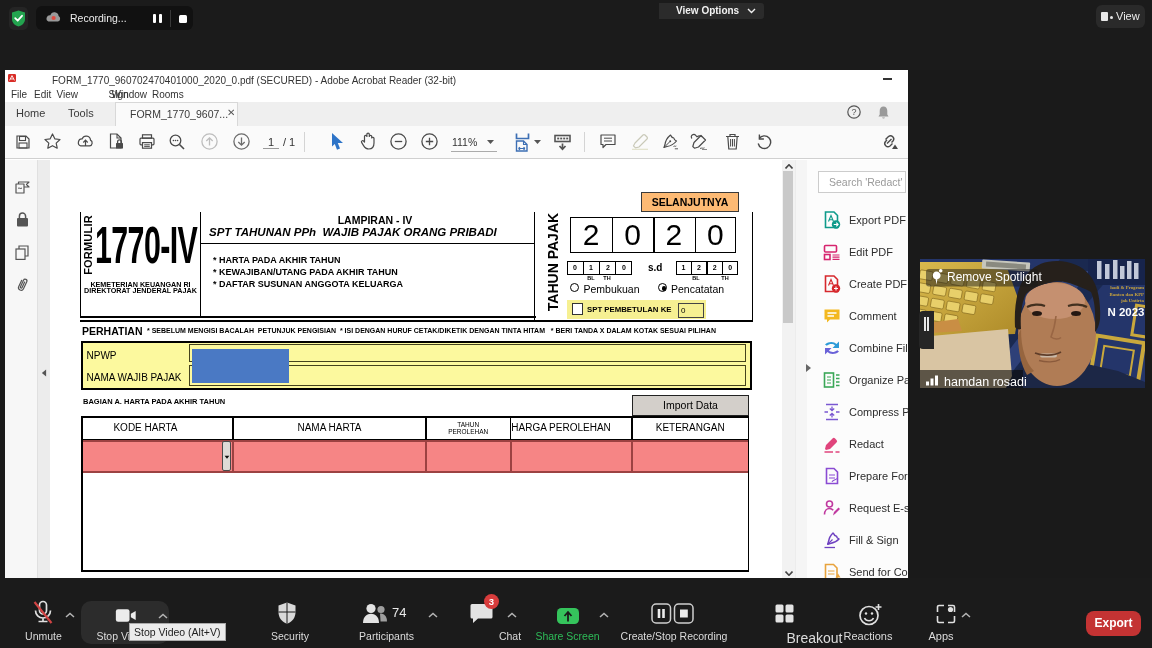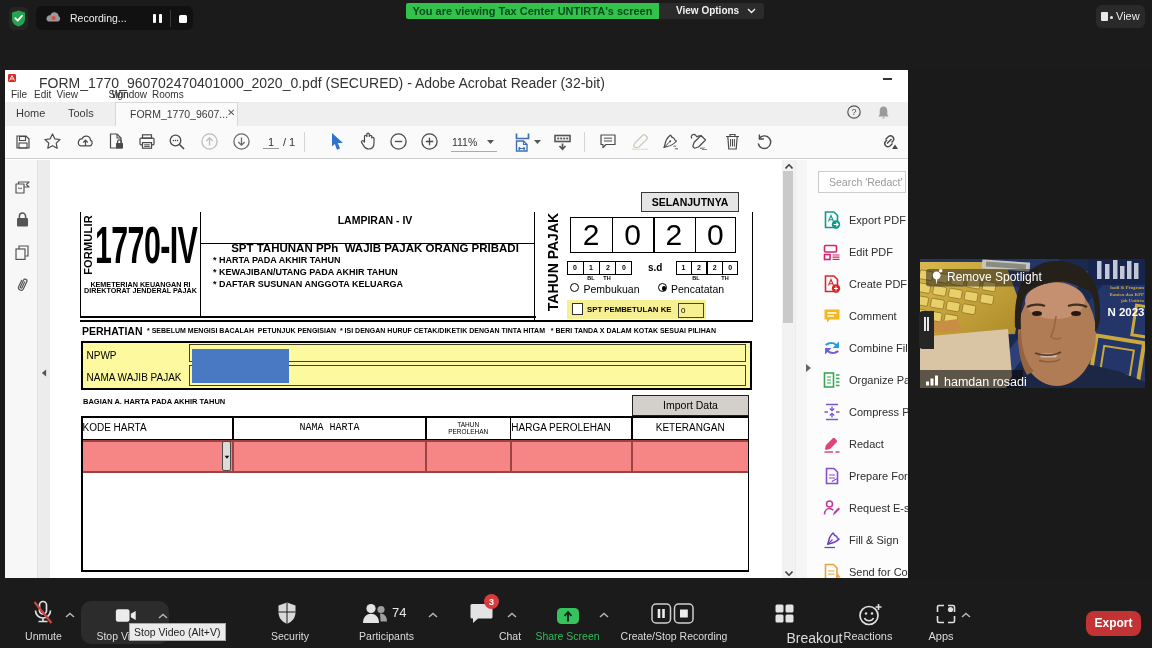--- a/index.html
+++ b/index.html
@@ -24,42 +24,40 @@
   <svg class="abs" style="left:45px;top:11px;" width="17" height="13" viewBox="0 0 17 13">
     <path d="M13.6 5.1 A4.2 4.2 0 0 0 5.4 4.2 A3.4 3.4 0 0 0 3.4 10.6 H13 A3 3 0 0 0 13.6 5.1 Z" fill="#9a9a9a"></path>
     <circle cx="8.6" cy="7" r="2.1" fill="#e04a3f"></circle>
   </svg>
   <div class="abs" style="left:70px;top:11.5px;width:80px;height:14px;color:#ececec;font-size:10.5px;">Recording...</div>
   <div class="abs" style="left:153px;top:14px;width:3.4px;height:9px;background:#fff;border-radius:1px;"></div>
   <div class="abs" style="left:159px;top:14px;width:3.4px;height:9px;background:#fff;border-radius:1px;"></div>
   <div class="abs" style="left:170px;top:10px;width:1px;height:17px;background:#383838;"></div>
   <div class="abs" style="left:179px;top:15px;width:8px;height:8px;background:#fff;border-radius:1.5px;"></div>
 
-  <div class="abs" style="left:406px;top:3px;width:253px;height:16px;background:#33c24c;border-radius:2px 0 0 2px;
-       color:#0a4d1e;font-weight:bold;font-size:11px;text-align:center;line-height:16px;">You are viewing Tax Center UNTIRTA's screen</div>
   <div class="abs" style="left:659px;top:3px;width:105px;height:16px;background:#2b2b2b;border-radius:0 3px 3px 0;
        color:#f2f2f2;font-weight:bold;font-size:10px;line-height:16px;">
        <span style="margin-left:17px;">View Options</span>
        <svg class="abs" style="left:88px;top:5px;" width="9" height="6" viewBox="0 0 9 6">
         <path d="M1 1 L4.5 4.5 L8 1" stroke="#eee" stroke-width="1.4" fill="none"></path>
       </svg>
   </div>
 
   <div class="abs" style="left:1096px;top:5px;width:49px;height:23px;background:#2a2a2a;border-radius:6px;"></div>
   <div class="abs" style="left:1101px;top:12px;width:7px;height:9px;background:#e8e8e8;border-radius:1px;"></div>
   <div class="abs" style="left:1110px;top:15.5px;width:3px;height:3px;background:#e8e8e8;border-radius:50%;"></div>
   <div class="abs" style="left:1116px;top:10px;color:#ececec;font-size:11px;">View</div>
 
   <div class="abs" id="win" style="left:5px;top:70px;width:903px;height:508px;background:#fff;"></div>
 
   <svg class="abs" style="left:8px;top:73.5px;" width="8" height="8" viewBox="0 0 10 10">
     <rect x="0" y="0" width="10" height="10" rx="1.5" fill="#d92d27"></rect>
     <path d="M2 8 L5 2 L8 8 M3.2 6.2 H6.8" stroke="#fff" stroke-width="1.1" fill="none"></path>
   </svg>
-  <div class="abs" style="left:23px;top:75px;font-size:14px;color:#333;padding-left:16px;">FORM_1770_960702470401000_2020_0.pdf (SECURED) - Adobe Acrobat Reader (32-bit)</div>
+  <div class="abs" style="left:36px;top:75px;font-size:10px;color:#333;padding-left:16px;">FORM_1770_960702470401000_2020_0.pdf (SECURED) - Adobe Acrobat Reader (32-bit)</div>
   <div class="abs" style="left:883px;top:78px;width:9px;height:1.5px;background:#333;"></div>
 
   <div class="abs" style="top:0;left:0;font-size:10px;color:#333;">
     <span class="abs" style="left:11px;top:89px;">File</span>
     <span class="abs" style="left:34px;top:89px;">Edit</span>
     <span class="abs" style="left:56.5px;top:89px;">View</span>
     <span class="abs" style="left:84.5px;top:89px;margin-left:24px;">Sign</span>
     <span class="abs" style="left:111.5px;top:89px;">Window</span>
     <span class="abs" style="left:152px;top:89px;">Rooms</span>
   </div>
@@ -356,38 +354,38 @@
   <svg class="abs" style="left:805px;top:363px;" width="7" height="10" viewBox="0 0 7 10">
       <path d="M1 1 L6 5 L1 9 Z" fill="#666"></path>
     </svg>
 
   <svg class="abs" style="left:41px;top:368.5px;" width="6" height="8" viewBox="0 0 7 9">
       <path d="M6 0.5 L1 4.5 L6 8.5 Z" fill="#555"></path>
     </svg>
 
   <div class="abs" id="form" style="color:#000;">
 
-    <div class="abs" style="left:641px;top:192px;width:98px;height:19.5px;background:#e5e5e5;border:1.5px solid #3a3a3a;
+    <div class="abs" style="left:641px;top:192px;width:98px;height:19.5px;background:#fdba74;border:1.5px solid #3a3a3a;
          font-weight:bold;font-size:10.5px;text-align:center;line-height:18px;">SELANJUTNYA</div>
 
     <div class="abs" style="left:79.5px;top:212px;width:1.4px;height:105px;background:#000;"></div>
     <div class="abs" style="left:199.5px;top:212px;width:1.6px;height:105px;background:#000;"></div>
     <div class="abs" style="left:534px;top:212px;width:1.4px;height:109px;background:#000;"></div>
     <div class="abs" style="left:752px;top:212px;width:1.4px;height:109px;background:#000;"></div>
     <div class="abs" style="left:79.5px;top:316.2px;width:456px;height:1.5px;background:#000;"></div>
     <div class="abs" style="left:200px;top:242.8px;width:334px;height:1.6px;background:#000;"></div>
 
     <div class="abs" style="left:57px;top:239px;width:62px;font-weight:bold;font-size:11px;letter-spacing:0.2px;
          transform:rotate(-90deg);transform-origin:center;text-align:center;">FORMULIR</div>
     <div class="abs" style="left:95px;top:219.5px;font-weight:bold;font-size:51.5px;line-height:1;letter-spacing:-1px;
          transform:scaleX(0.59);transform-origin:0 0;white-space:nowrap;">1770-IV</div>
     <div class="abs" style="left:80px;top:281.5px;width:121px;text-align:center;font-weight:bold;font-size:7.2px;line-height:6.6px;">KEMETERIAN KEUANGAN RI<br>DIREKTORAT JENDERAL PAJAK</div>
 
     <div class="abs" style="left:209px;top:214px;width:332px;text-align:center;font-weight:bold;font-size:10.5px;">LAMPIRAN - IV</div>
-    <div class="abs" style="left:209px;top:242px;width:332px;text-align:center;font-weight:bold;font-size:11.5px;letter-spacing:0px;white-space:nowrap;">SPT TAHUNAN PPh&nbsp; WAJIB PAJAK ORANG PRIBADI</div>
+    <div class="abs" style="left:209px;top:226px;width:332px;font-weight:bold;font-size:11.5px;letter-spacing:0px;white-space:nowrap;font-style:italic;">SPT TAHUNAN PPh&nbsp; WAJIB PAJAK ORANG PRIBADI</div>
     <div class="abs" style="left:213px;top:253.5px;font-weight:bold;font-size:9px;line-height:12px;white-space:nowrap;">* HARTA PADA AKHIR TAHUN<br>* KEWAJIBAN/UTANG PADA AKHIR TAHUN<br>* DAFTAR SUSUNAN ANGGOTA KELUARGA</div>
 
     <div class="abs" style="left:498px;top:254px;width:110px;font-weight:bold;font-size:14px;letter-spacing:0px;white-space:nowrap;
          transform:rotate(-90deg);transform-origin:center;text-align:center;">TAHUN PAJAK</div>
 
     <div class="abs" style="left:570.4px;top:217px;width:165.6px;height:36px;border:1.6px solid #000;"></div>
     <div class="abs" style="left:611.8px;top:217px;width:1.4px;height:36px;background:#000;"></div>
     <div class="abs" style="left:653.2px;top:217px;width:1.4px;height:36px;background:#000;"></div>
     <div class="abs" style="left:694.6px;top:217px;width:1.4px;height:36px;background:#000;"></div>
     <div class="abs" style="left:570.4px;top:218px;width:41.4px;text-align:center;font-size:30px;">2</div>
@@ -448,22 +446,22 @@
     <div class="abs" style="left:81px;top:416.4px;width:668px;height:1.6px;background:#000;"></div>
     <div class="abs" style="left:81px;top:438.8px;width:668px;height:1.7px;background:#000;"></div>
     <div class="abs" style="left:81px;top:416.4px;width:1.5px;height:155.5px;background:#000;"></div>
     <div class="abs" style="left:747.6px;top:416.4px;width:1.5px;height:155.5px;background:#000;"></div>
     <div class="abs" style="left:232.3px;top:416.4px;width:1.5px;height:24.5px;background:#000;"></div>
     <div class="abs" style="left:425.2px;top:416.4px;width:1.5px;height:24.5px;background:#000;"></div>
     <div class="abs" style="left:509.8px;top:416.4px;width:1.5px;height:24.5px;background:#000;"></div>
     <div class="abs" style="left:631.3px;top:416.4px;width:1.5px;height:24.5px;background:#000;"></div>
     <div class="abs" style="left:81px;top:570.2px;width:668px;height:1.8px;background:#000;"></div>
 
-    <div class="abs" style="left:82.5px;top:421.5px;width:126px;font-size:10px;">KODE HARTA</div>
-    <div class="abs" style="left:233.8px;top:421.5px;width:191.4px;text-align:center;font-size:10px;font-family:Liberation Mono, monospace;">NAMA HARTA</div>
+    <div class="abs" style="left:82.5px;top:421.5px;width:126px;text-align:center;font-size:10px;">KODE HARTA</div>
+    <div class="abs" style="left:233.8px;top:421.5px;width:191.4px;text-align:center;font-size:10px;">NAMA HARTA</div>
     <div class="abs" style="left:426.7px;top:420.5px;width:83.1px;text-align:center;font-size:6.5px;line-height:7.5px;">TAHUN<br>PEROLEHAN</div>
     <div class="abs" style="left:511.3px;top:421.5px;width:120px;text-align:left;font-size:10px;">HARGA PEROLEHAN</div>
     <div class="abs" style="left:632.8px;top:421.5px;width:114.8px;text-align:center;font-size:10px;">KETERANGAN</div>
 
     <div class="abs" style="left:82.5px;top:441.5px;width:149.8px;height:29.3px;background:#f68585;"></div>
     <div class="abs" style="left:233.8px;top:441.5px;width:191.4px;height:29.3px;background:#f68585;"></div>
     <div class="abs" style="left:426.7px;top:441.5px;width:83.1px;height:29.3px;background:#f68585;"></div>
     <div class="abs" style="left:511.3px;top:441.5px;width:120px;height:29.3px;background:#f68585;"></div>
     <div class="abs" style="left:632.8px;top:441.5px;width:114.8px;height:29.3px;background:#f68585;"></div>
     <div class="abs" style="left:82.5px;top:440.2px;width:665px;height:1.4px;background:#9c4242;"></div>

